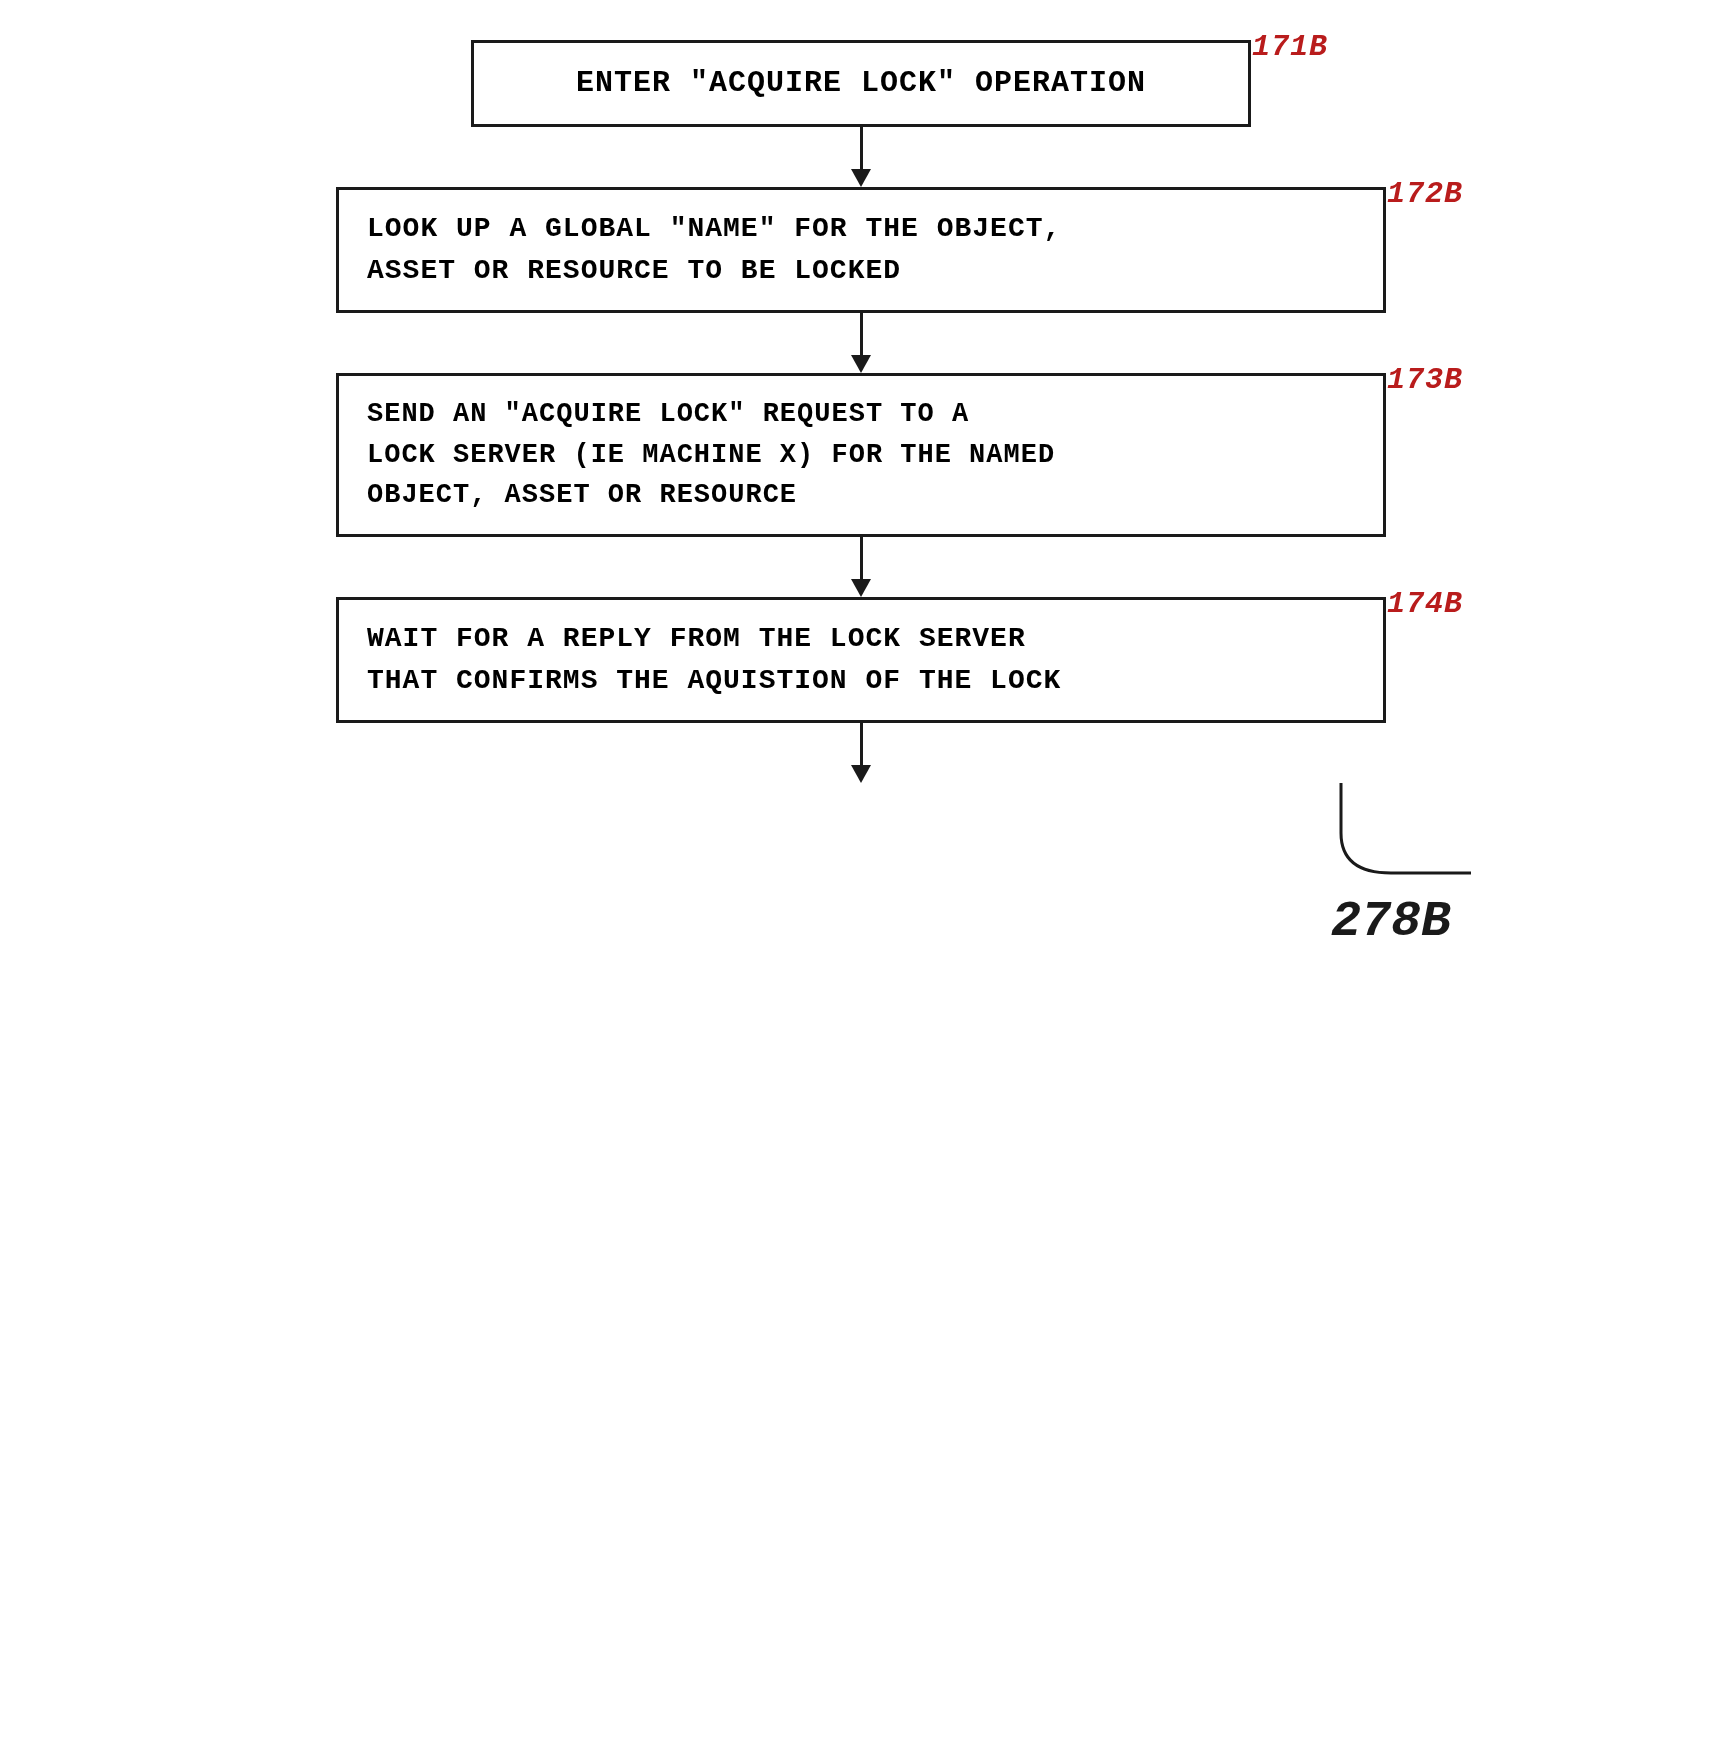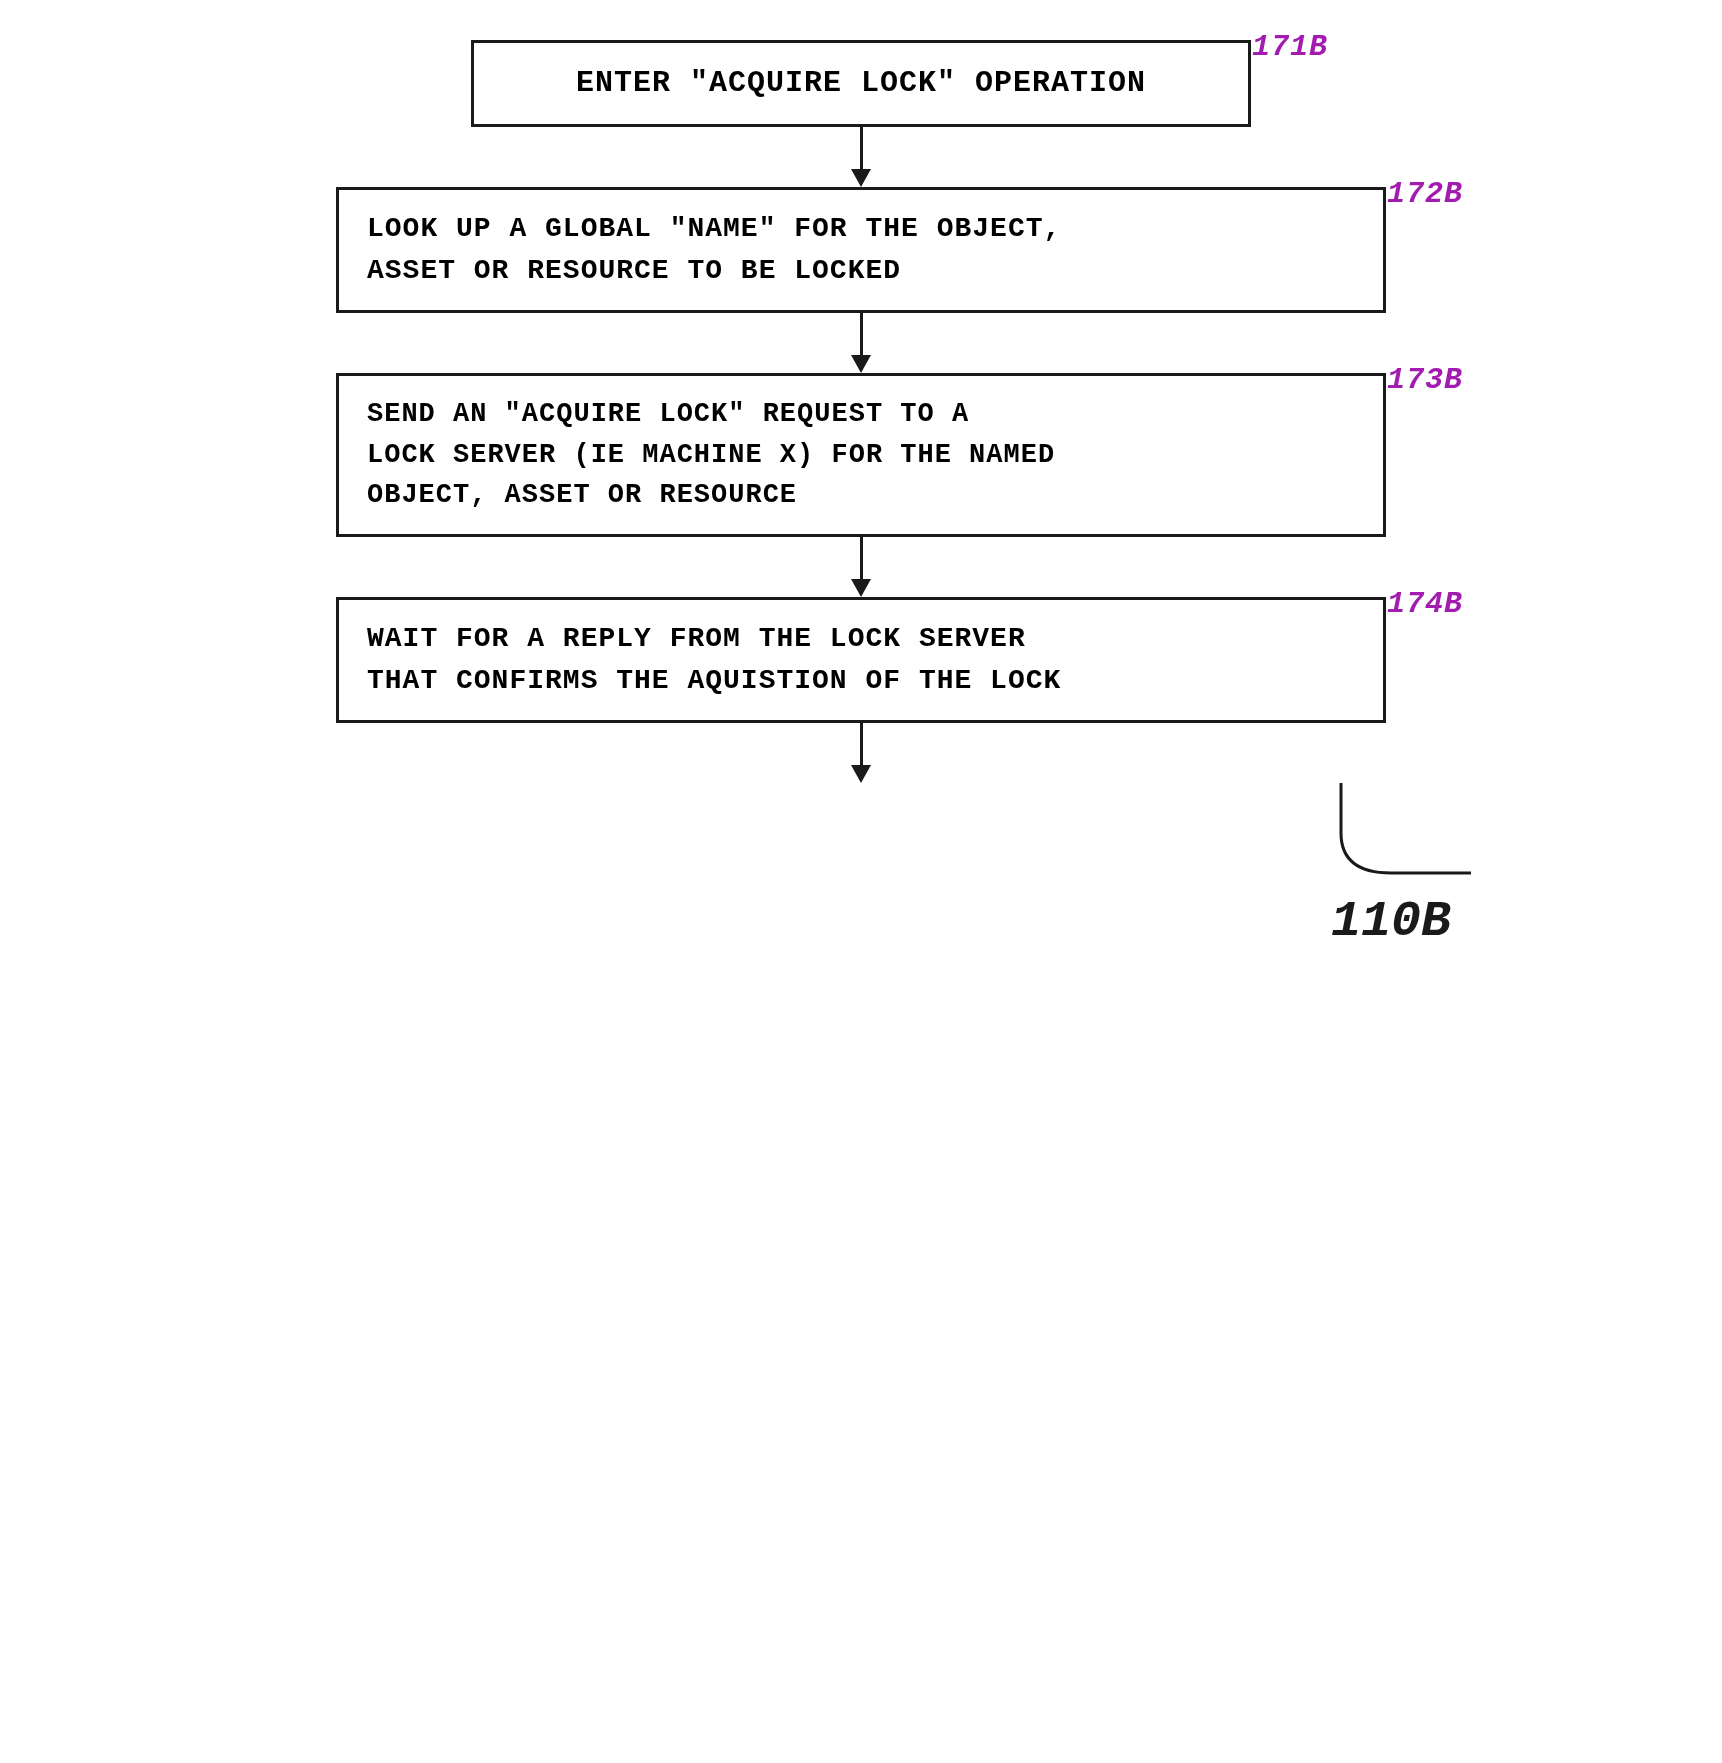--- a/index.html
+++ b/index.html
@@ -73,21 +73,21 @@
       font-size: 27px;
       text-align: center;
     }
 
     .ref-label {
       position: absolute;
       font-family: 'Courier New', Courier, monospace;
       font-size: 30px;
       font-style: italic;
       font-weight: bold;
-      color: #a21caf;
+      color: #b91c1c;
       right: -80px;
       top: -18px;
       padding-left: 12px;
     }
 
     .arrow-down {
       display: flex;
       flex-direction: column;
       align-items: center;
       height: 60px;
@@ -170,18 +170,18 @@
       <div class="arrow-line"></div>
       <div class="arrow-head"></div>
     </div>
 
 
     <div style="align-self: flex-end; margin-right: 20px; margin-top: 0; display: flex; flex-direction: column; align-items: flex-end; width: 100%;">
       <svg width="300" height="120" style="overflow:visible;">
         <path d="M 150 0 L 150 50 Q 150 90 200 90 L 280 90" stroke="#1a1a1a" stroke-width="3" fill="none"></path>
       </svg>
       <div style="margin-right: 0; margin-top: -30px; display: flex; justify-content: flex-end; width: 100%; padding-right: 40px;">
-        <span class="ref-175b">110B</span>
+        <span class="ref-175b">278B</span>
       </div>
     </div>
 
   </div>
 </div>
 
 </body></html>

